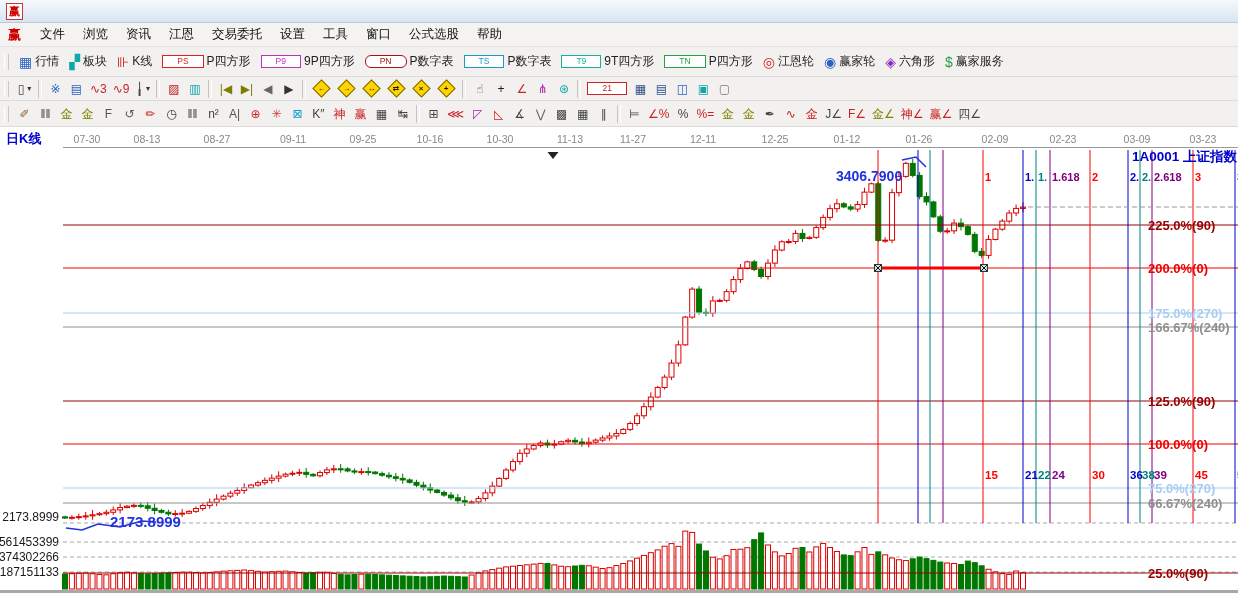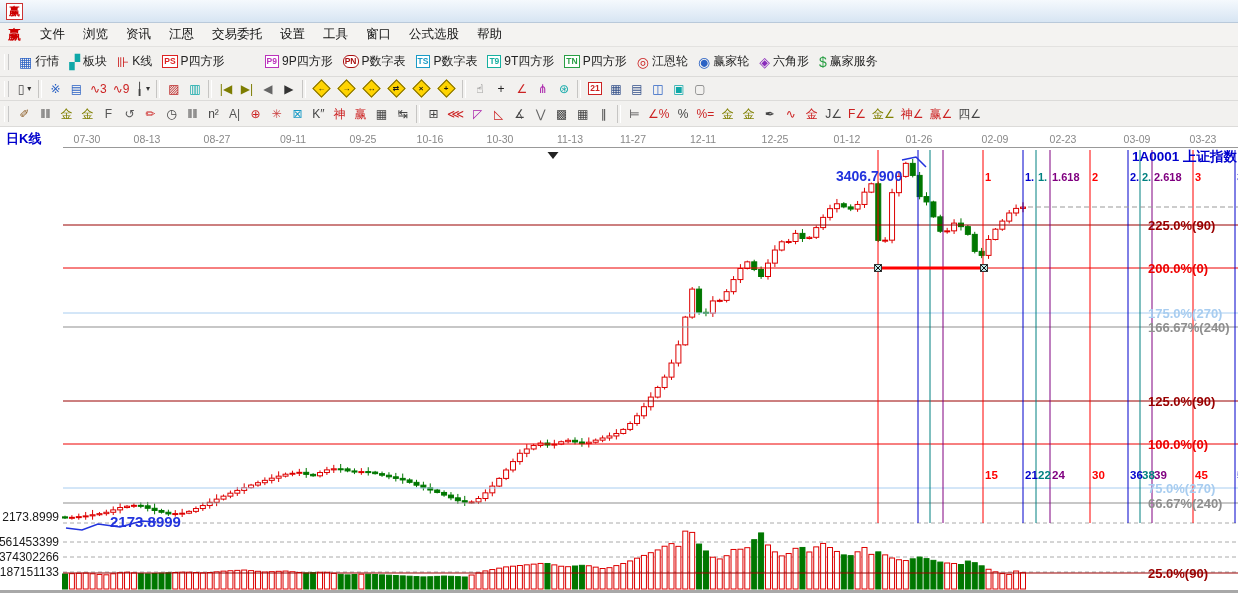--- a/index.html
+++ b/index.html
@@ -16,21 +16,21 @@
   .toolbar{display:flex;align-items:center;background:#f2f1ef;border-bottom:1px solid #dcdbd9;padding:1px 2px;box-sizing:border-box;}
   .tb1{height:30px}
   .tb2{height:24px}
   .tb3{height:26px}
   .grip{width:3px;height:16px;border-left:1px solid #fff;border-right:1px solid #c8c8c8;margin:0 5px 0 2px;}
   .tool-btn{display:flex;align-items:center;gap:3px;background:transparent;border:1px solid transparent;
     padding:1px 4px;font-family:inherit;font-size:12px;color:#222;height:22px;cursor:default;}
   .tb2 .tool-btn,.tb3 .tool-btn{padding:1px 2px;min-width:21px;justify-content:center;height:20px;}
   .glyph{font-size:12px;line-height:1;}
   .tb1 .glyph{font-size:14px;}
-  .badge{font-size:8.5px;font-weight:bold;border:1px solid;padding:0 1px;line-height:11px;background:#fff;}
+  .badge{font-size:8.5px;font-weight:normal;border:1px solid;padding:0 14px;line-height:11px;background:#fff;}
   .tlabel{font-size:12px;white-space:nowrap;}
   .caret{font-size:8px;color:#333;}
   .tb-sep{width:2px;height:18px;border-left:1px solid #c6c5c3;border-right:1px solid #fff;margin:0 3px;}
   .dia{width:11px;height:11px;background:#ffd400;border:1px solid #7d6b00;display:flex;align-items:center;
     justify-content:center;transform:rotate(45deg);margin:2px 3px;}
   .dia span{transform:rotate(-45deg);font-size:8px;font-weight:bold;color:#1a1a1a;line-height:1;}
   .chart-wrap{position:relative;height:466px;background:#fff;}
   svg{display:block;}
   svg text{font-family:"Liberation Sans","DejaVu Sans",sans-serif;}
 </style>
@@ -66,21 +66,21 @@
       </button>
       <button class="tool-btn">
         <span class="glyph" style="color: rgb(204, 34, 34);">⊪</span>
         <span class="tlabel">K线</span>
       </button>
       <button class="tool-btn">
         <span class="badge" style="color: rgb(221, 34, 34); border-color: rgb(221, 34, 34);">PS</span>
         <span class="tlabel">P四方形</span>
       </button>
       <button class="tool-btn">
-        <span class="badge" style="color: rgb(187, 51, 187); border-color: rgb(187, 51, 187); margin-left: 30px;">P9</span>
+        <span class="badge" style="color: rgb(187, 51, 187); border-color: rgb(187, 51, 187);">P9</span>
         <span class="tlabel">9P四方形</span>
       </button>
       <button class="tool-btn">
         <span class="badge" style="color: rgb(170, 17, 17); border-color: rgb(170, 17, 17); border-radius: 6px;">PN</span>
         <span class="tlabel">P数字表</span>
       </button>
       <button class="tool-btn">
         <span class="badge" style="color: rgb(26, 155, 198); border-color: rgb(26, 155, 198);">TS</span>
         <span class="tlabel">P数字表</span>
       </button>

